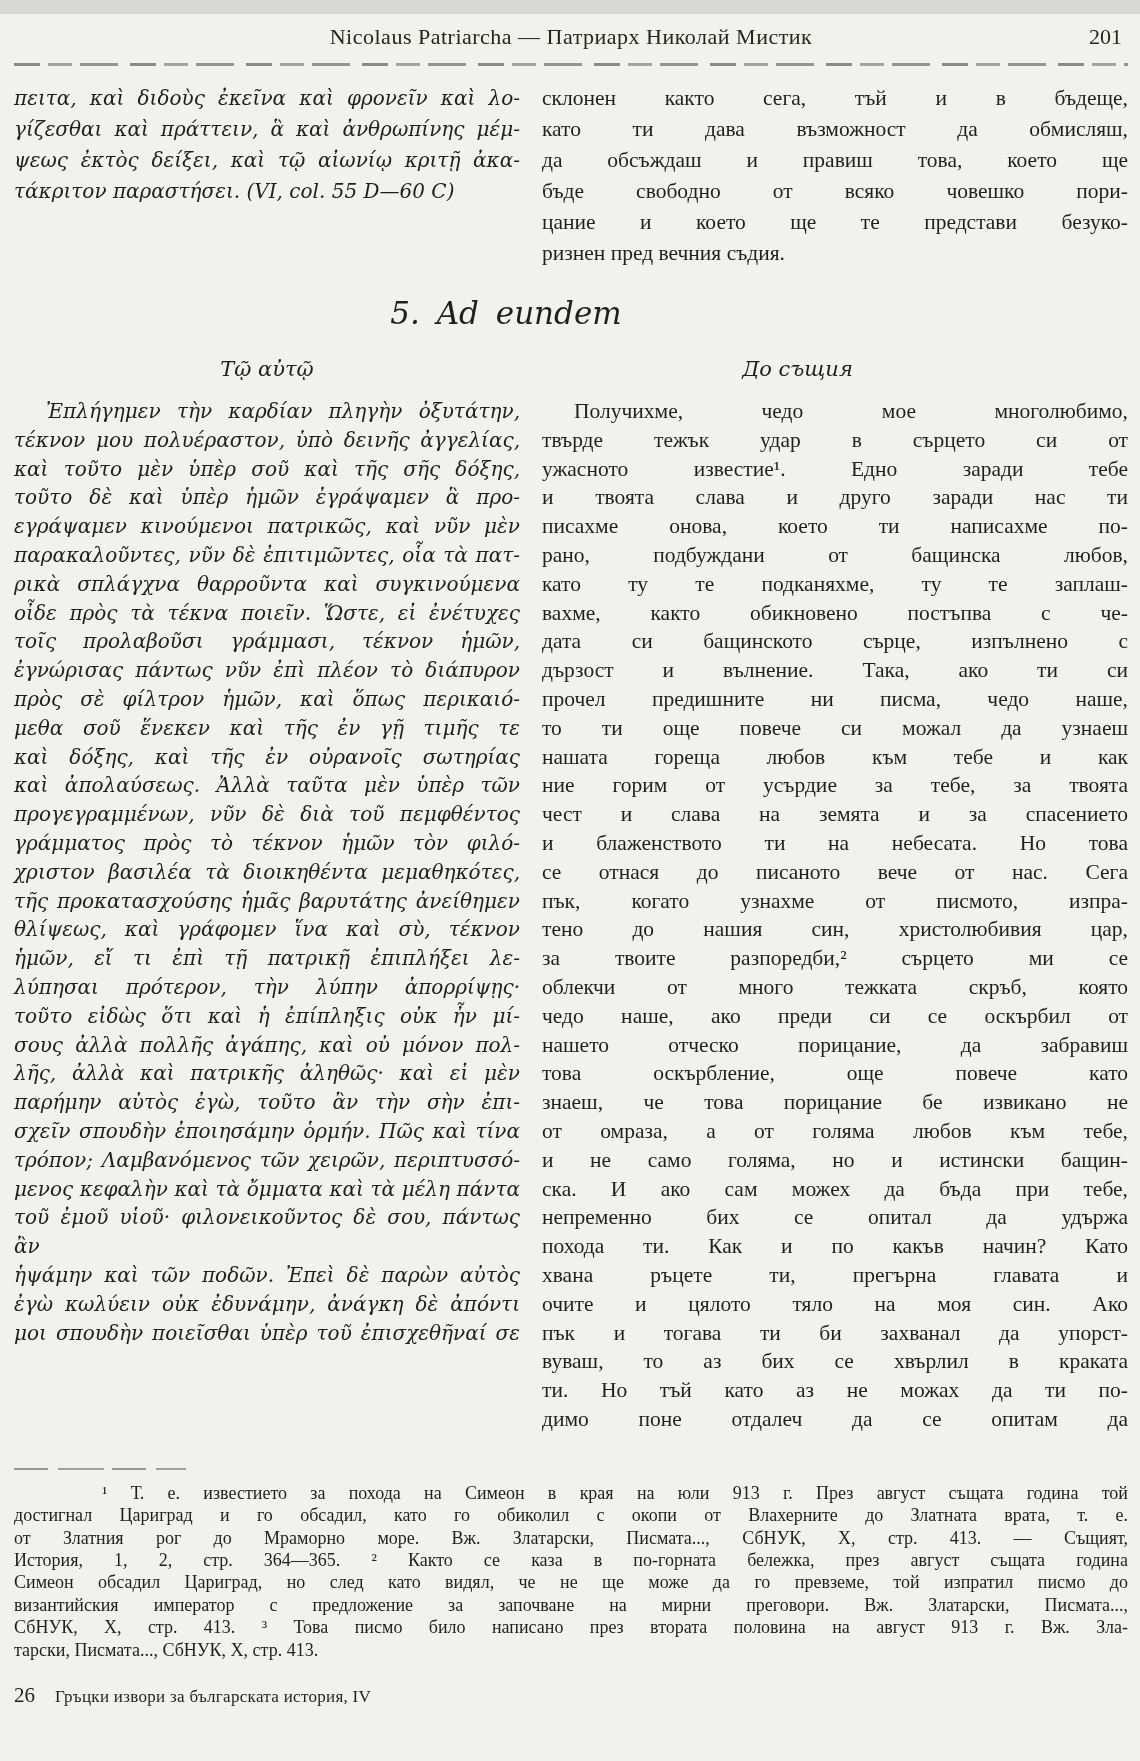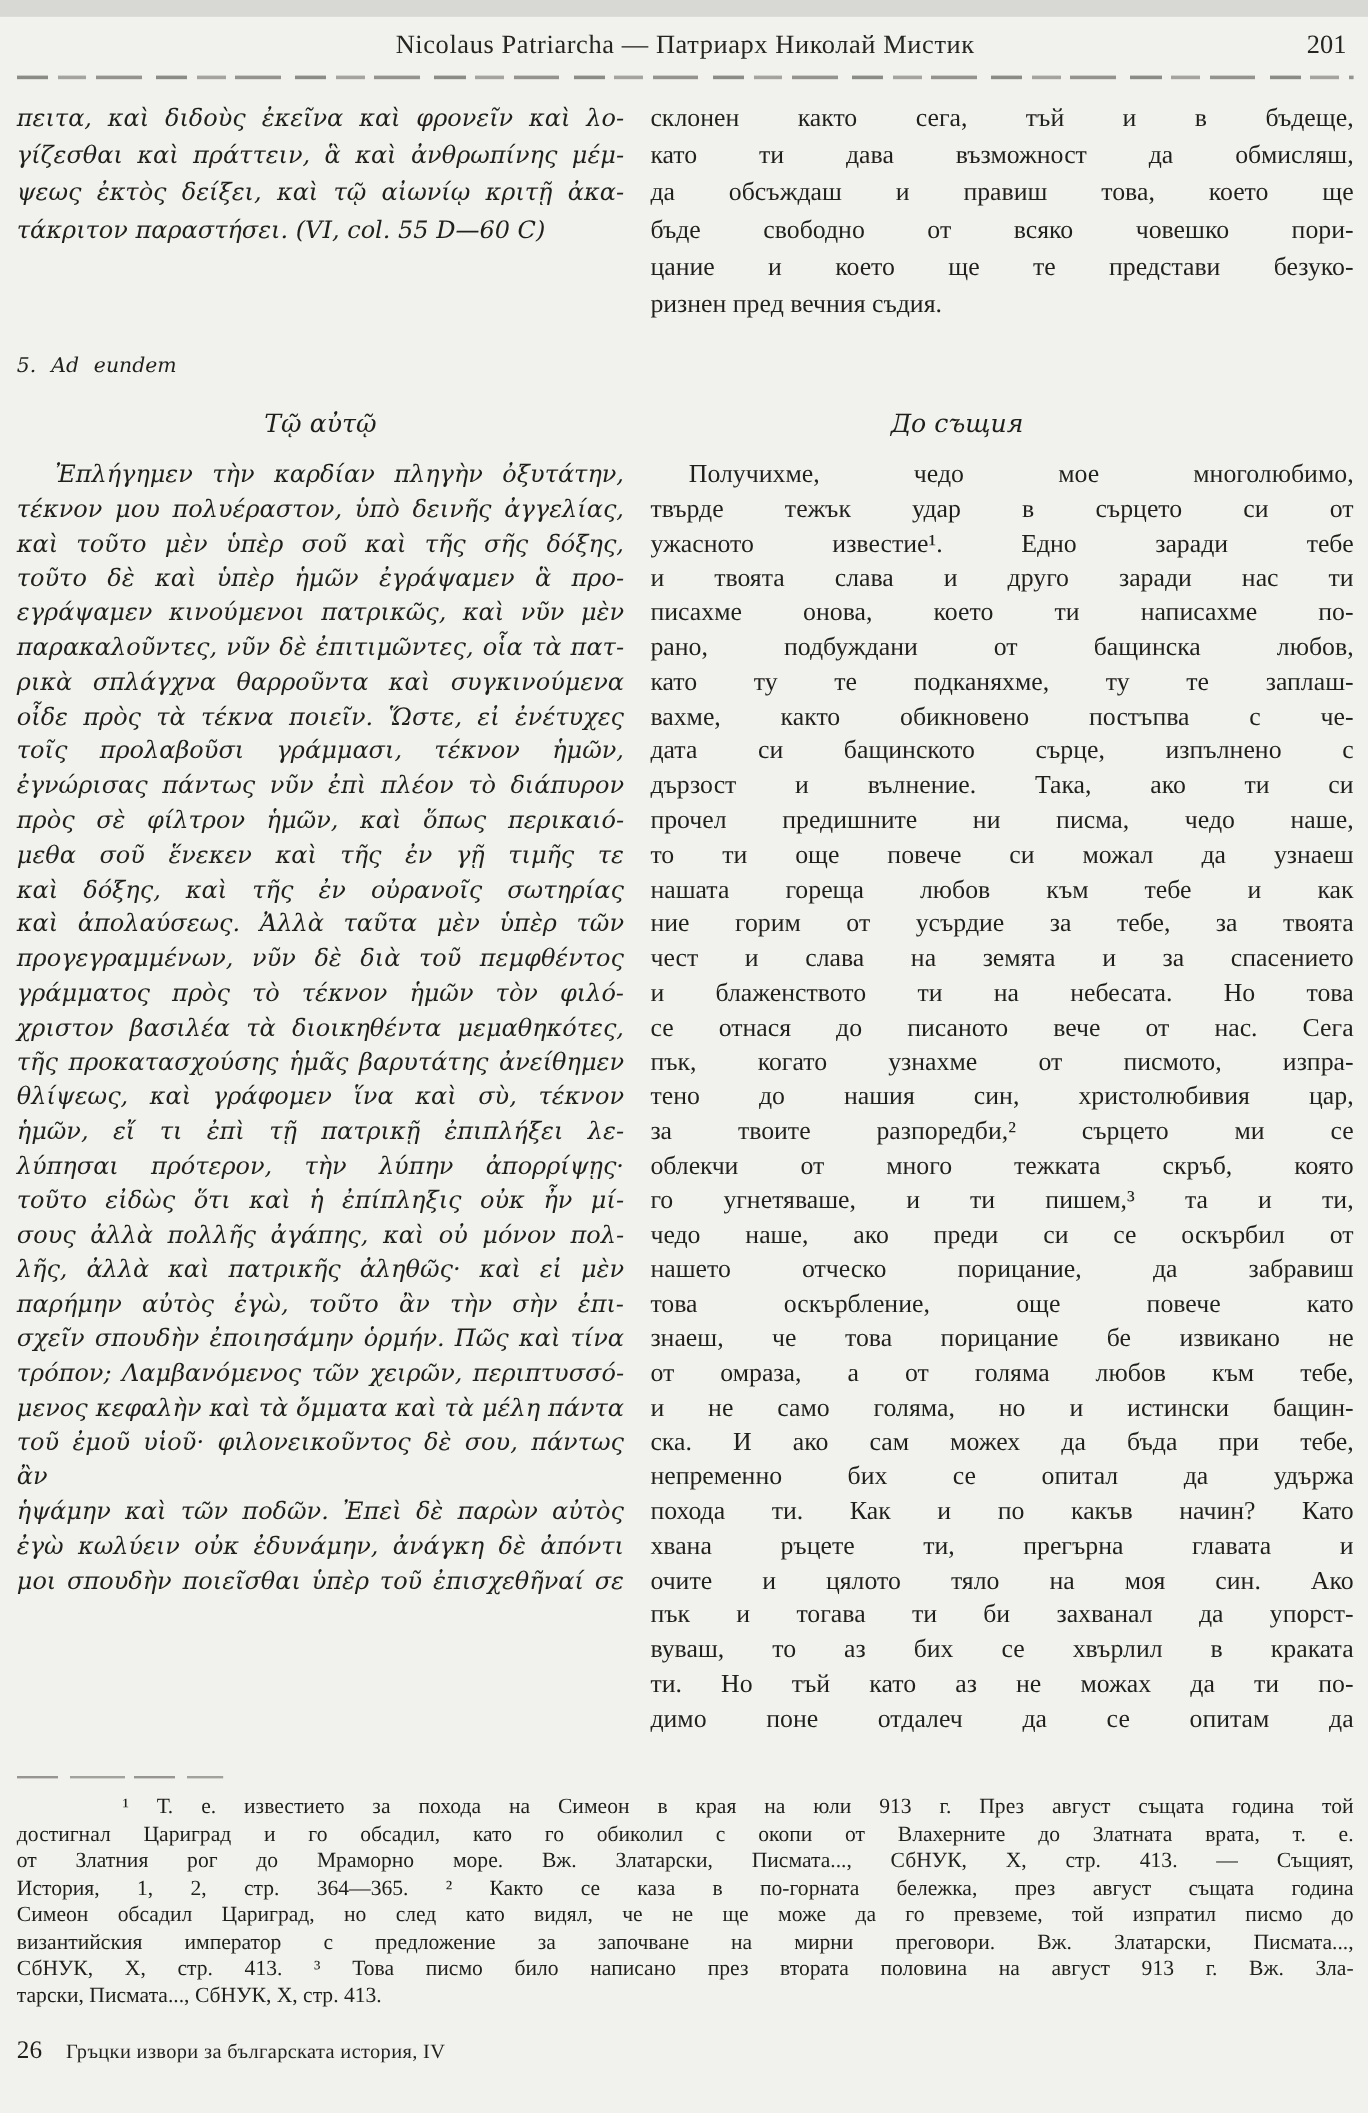--- a/index.html
+++ b/index.html
@@ -39,22 +39,22 @@
   .intro { margin-top:17px; }
   .intro .tline { line-height:31px; }
   .bodyblk { margin-top:16px; }
   .bodyblk .tline { line-height:28.8px; }
   
   .tline { text-align:justify; text-align-last:justify; }
   .tline.noj { text-align-last:left; }
   .lines .ind { padding-left:32px; }
   
   .section-heading {
-    margin-top:26px; text-align:left; padding-right:130px;
-    font-style:italic; font-weight:normal; font-size:17px; word-spacing:7px;
+    margin-top:26px; text-align:center; padding-right:130px;
+    font-style:italic; font-weight:normal; font-size:31px; word-spacing:7px;
     font-family:"DejaVu Serif",serif;
   }
   .subheads { margin-top:26px; }
   .subhead { text-align:center; font-style:italic; font-size:21px; font-family:"DejaVu Serif",serif; }
   .subhead.right { padding-right:75px; }
   
   .fnrule {
     margin-top:34px; width:172px; height:2px; opacity:.6;
     background:repeating-linear-gradient(90deg,
       #5a5954 0 34px, transparent 34px 44px, #6d6c66 44px 90px, transparent 90px 98px);
@@ -152,21 +152,20 @@
         <div class="tline">то ти още повече си можал да узнаеш</div>
         <div class="tline">нашата гореща любов към тебе и как</div>
         <div class="tline">ние горим от усърдие за тебе, за твоята</div>
         <div class="tline">чест и слава на земята и за спасението</div>
         <div class="tline">и блаженството ти на небесата. Но това</div>
         <div class="tline">се отнася до писаното вече от нас. Сега</div>
         <div class="tline">пък, когато узнахме от писмото, изпра-</div>
         <div class="tline">тено до нашия син, христолюбивия цар,</div>
         <div class="tline">за твоите разпоредби,² сърцето ми се</div>
         <div class="tline">облекчи от много тежката скръб, която</div>
-        <div class="tline">го угнетяваше, и ти пишем,³ та и ти,</div>
         <div class="tline">чедо наше, ако преди си се оскърбил от</div>
         <div class="tline">нашето отческо порицание, да забравиш</div>
         <div class="tline">това оскърбление, още повече като</div>
         <div class="tline">знаеш, че това порицание бе извикано не</div>
         <div class="tline">от омраза, а от голяма любов към тебе,</div>
         <div class="tline">и не само голяма, но и истински бащин-</div>
         <div class="tline">ска. И ако сам можех да бъда при тебе,</div>
         <div class="tline">непременно бих се опитал да удържа</div>
         <div class="tline">похода ти. Как и по какъв начин? Като</div>
         <div class="tline">хвана ръцете ти, прегърна главата и</div>

